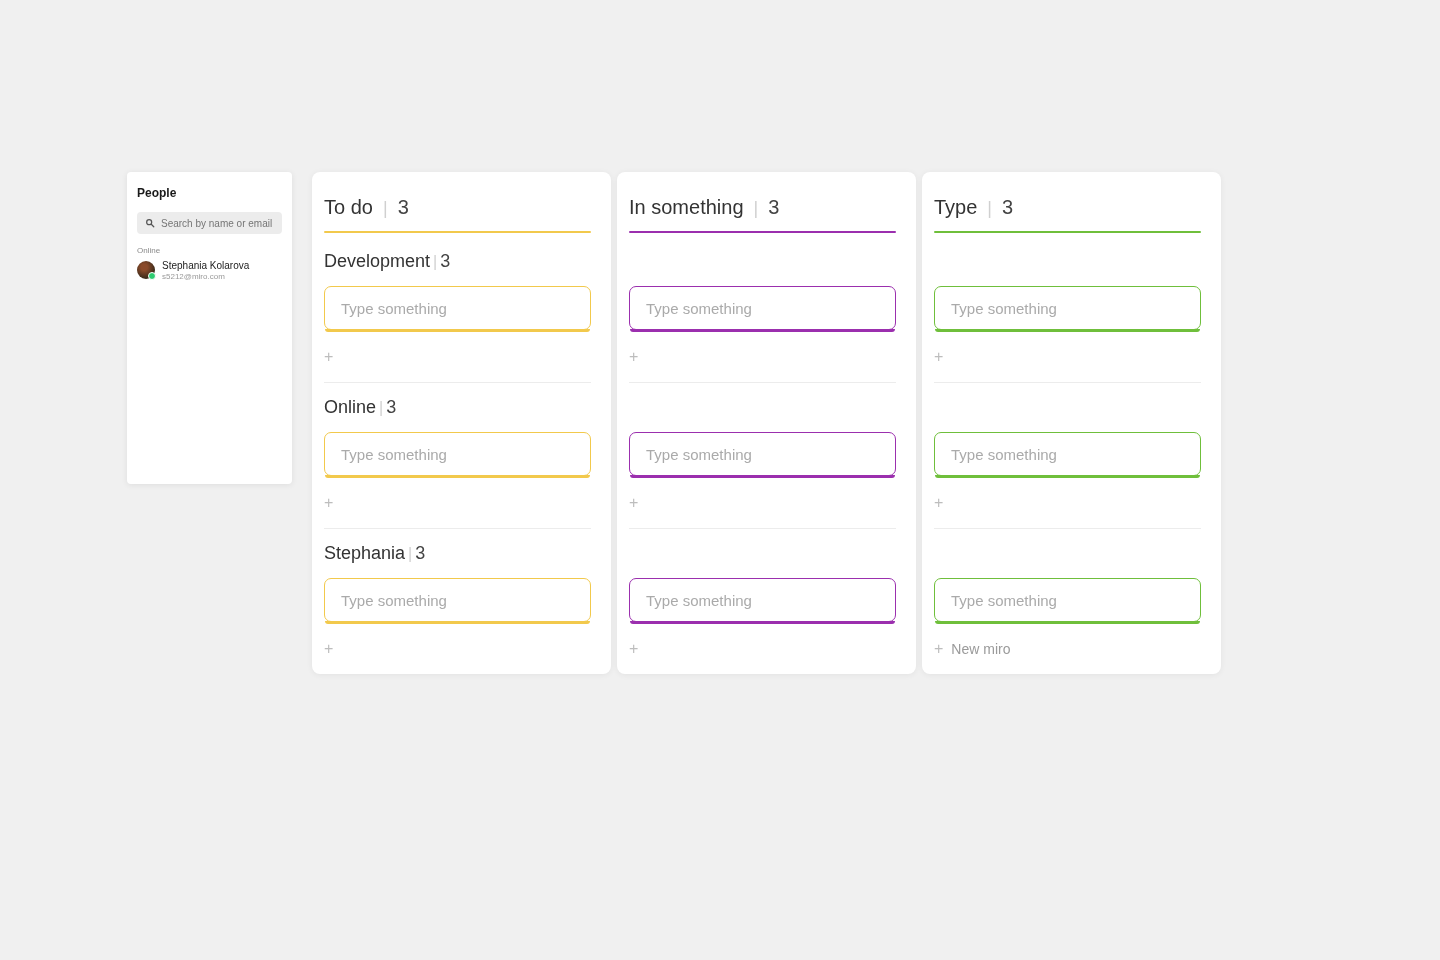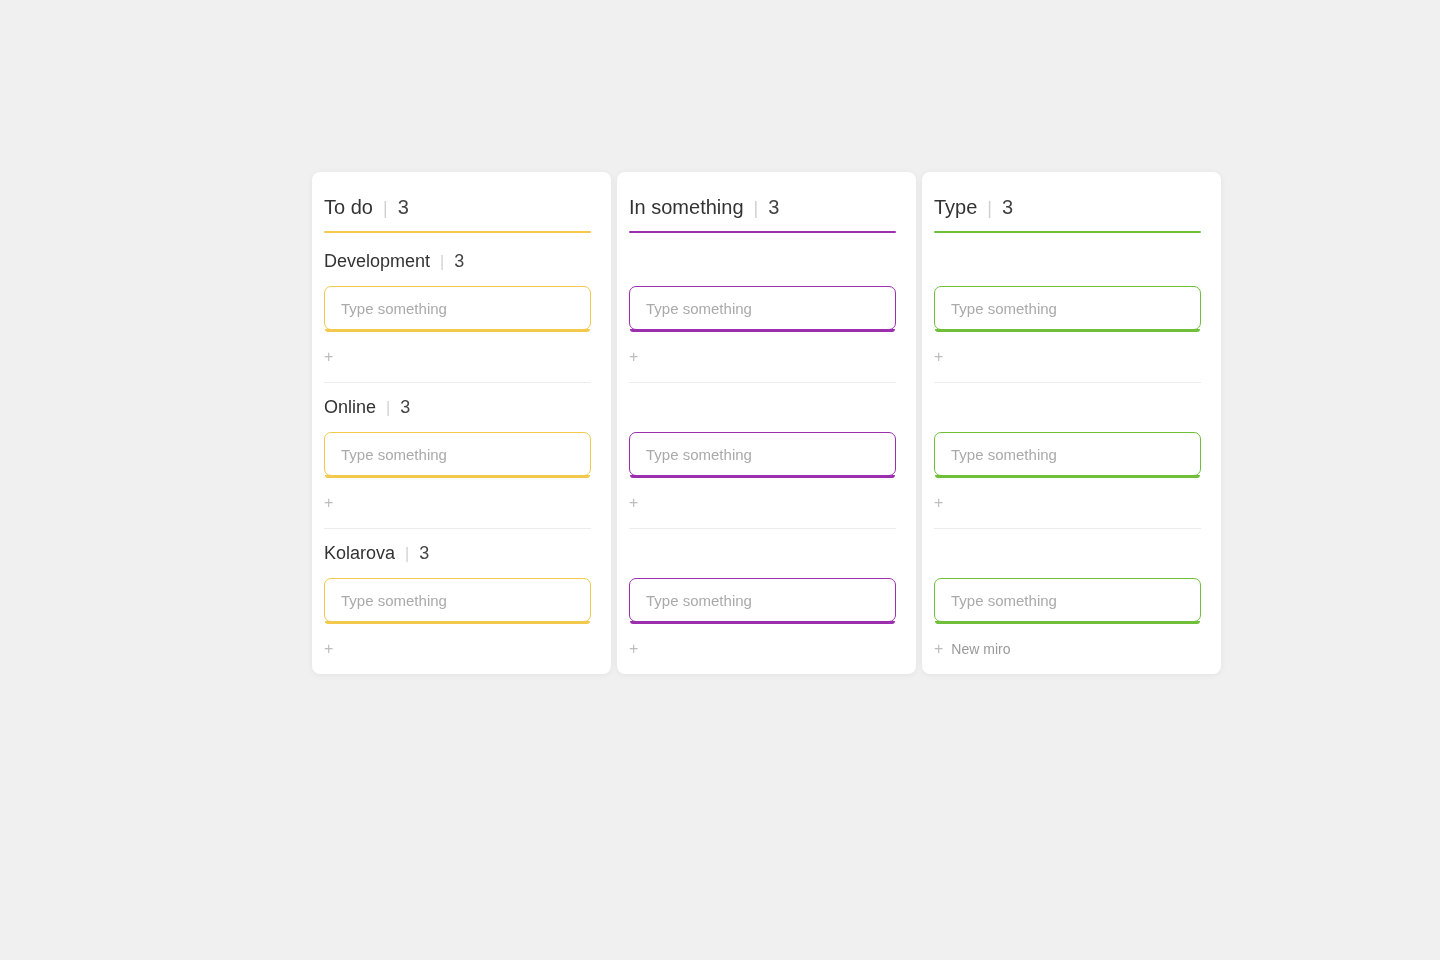--- a/index.html
+++ b/index.html
@@ -110,21 +110,21 @@
     height: 2px;
     margin-top: 12px;
     margin-bottom: 18px;
     border-radius: 1px;
   }
   .col-underline.yellow { background: #f2c94c; }
   .col-underline.purple { background: #9b2fae; }
   .col-underline.green  { background: #6fbf3b; }
 
   .section-header {
-    display: flex; align-items: center; gap: 10px;
+    display: flex; align-items: center; gap: 3px;
     font-size: 18px; color: #333; font-weight: 400;
     margin-top: 2px;
   }
   .section-header.spacer { visibility: hidden; }
   .section-divider-pipe { color: #d0d0d0; font-size: 16px; }
   .section-count { font-size: 18px; color: #444; }
 
   .card {
     margin-top: 14px;
     height: 44px;
@@ -180,20 +180,38 @@
     border-top: 1px solid #ececec;
     margin-top: 16px;
     margin-bottom: 14px;
   }
 </style>
 </head>
 <body>
 
 <div class="canvas">
 
+  <div class="people-panel">
+    <div class="people-title">People</div>
+    <div class="search-box">
+      <svg class="search-icon-svg" viewBox="0 0 24 24" fill="none" stroke="#555" stroke-width="3" stroke-linecap="round">
+          <circle cx="10" cy="10" r="6"></circle>
+          <line x1="15" y1="15" x2="21" y2="21"></line>
+        </svg>
+      <input class="search-input" placeholder="Search by name or email" style="">
+    </div>
+    <div class="online-label">Online</div>
+    <div class="user-row">
+      <div class="avatar"></div>
+      <div class="user-meta">
+        <span class="user-name">Stephania Kolarova</span>
+        <span class="user-email">s5212@miro.com</span>
+      </div>
+    </div>
+  </div>
 
   <div class="board">
 
     <div class="column">
       <div class="col-head-visible">
         <div class="col-title">
           <span class="col-title-text">To do</span>
           <span class="divider-pipe">|</span>
           <span class="col-count">3</span>
         </div>
@@ -220,21 +238,21 @@
       </div>
       <div class="card yellow">
         <input class="card-input" placeholder="Type something" style="">
       </div>
       <div class="add-row">
         <span class="plus-icon">+</span>
       </div>
       <hr class="hr-sep">
 
       <div class="section-header">
-        <span>Kolarova</span>
+        <span>Stephania</span>
         <span class="section-divider-pipe">|</span>
         <span class="section-count">3</span>
       </div>
       <div class="card yellow">
         <input class="card-input" placeholder="Type something" style="">
       </div>
       <div class="add-row">
         <span class="plus-icon">+</span>
       </div>
     </div>

